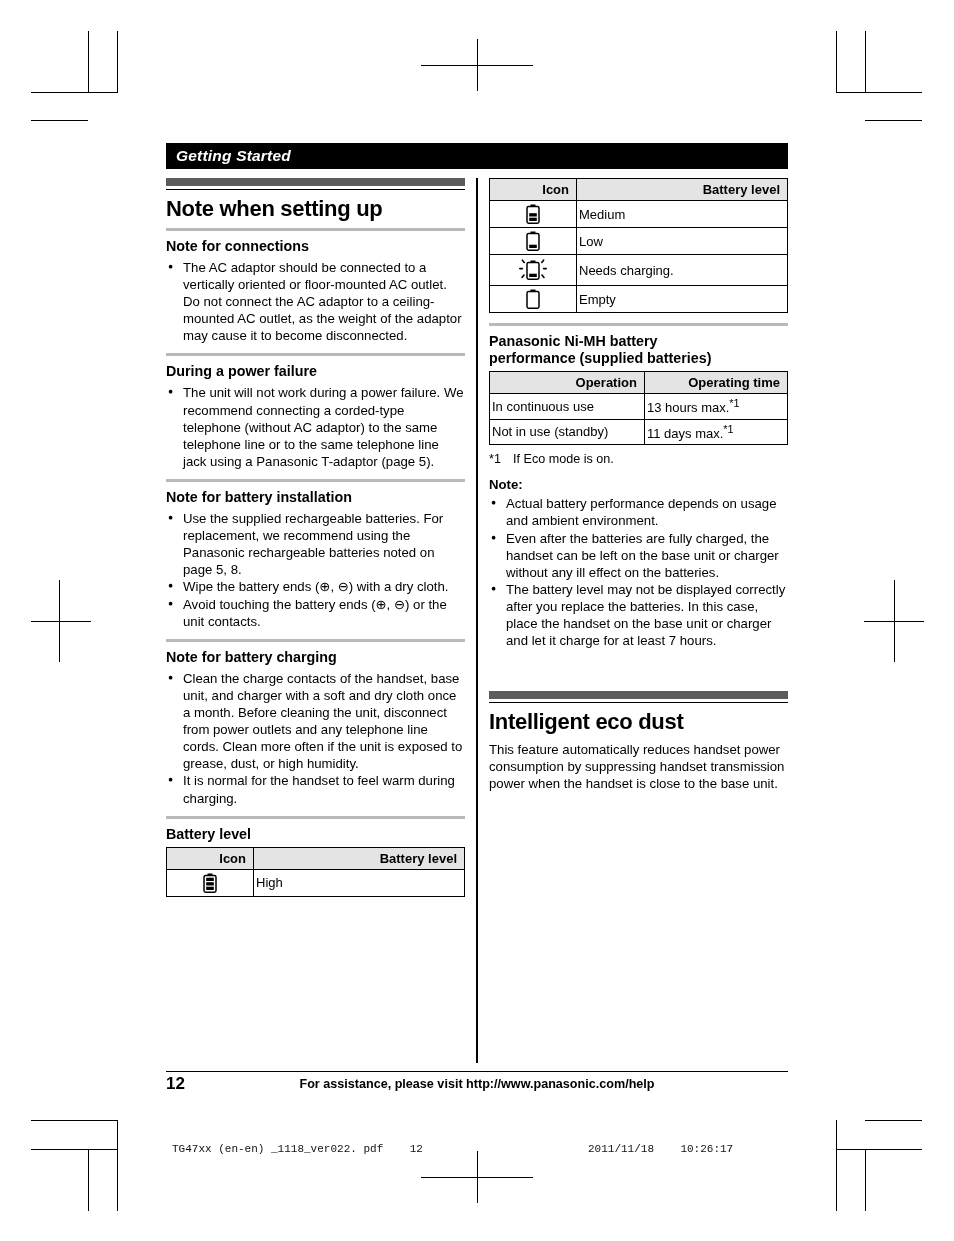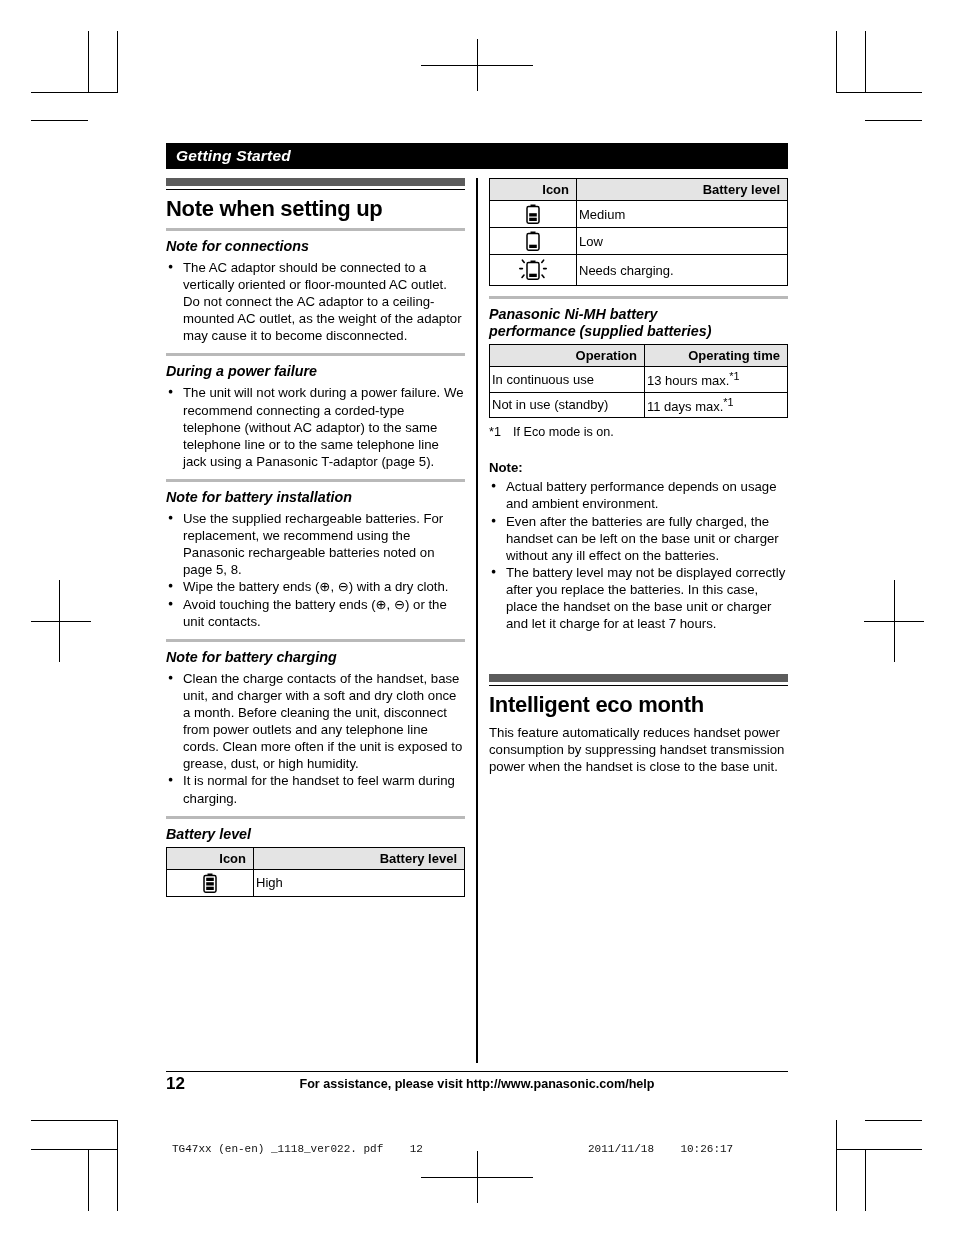--- a/index.html
+++ b/index.html
@@ -23,21 +23,21 @@
   .col-left{left:0;}
   .col-right{left:323px;}
   .col-divider{position:absolute;left:310px;top:0;width:2px;height:885px;background:#000;}
 
   
   .sec-rule-dark{height:8px;background:#5c5c5c;margin-bottom:3px;}
   .sec-rule-thin{height:1px;background:#000;margin-bottom:7px;}
   h1.sec-title{font-size:22px;font-weight:bold;margin:0 0 6px 0;line-height:1.12;
        letter-spacing:-.3px;}
   .sub-rule{height:3px;background:#b9b9b9;margin:0 0 7px 0;}
-  h2.sub-title{font-size:14.3px;font-weight:bold;margin:0 0 4px 0;line-height:1.2;font-style:italic;}
+  h2.sub-title{font-size:14.3px;font-weight:bold;margin:0 0 4px 0;line-height:1.2;}
   h3.note-label{font-size:13.2px;font-weight:bold;margin:0 0 3px 0;}
   .sec-block{margin-bottom:9px;}
 
   
   p.para{font-size:13.2px;line-height:1.295;margin:0 0 3px 0;}
   ul.bullets{list-style:none;margin:0 0 4px 0;padding:0;}
   ul.bullets li{font-size:13.2px;line-height:1.295;position:relative;
        padding-left:17px;margin-bottom:0px;}
   ul.bullets li:before{content:"\25CF";position:absolute;left:2px;top:-1px;
        font-size:8.5px;line-height:17px;}
@@ -50,21 +50,21 @@
   table.tbl td{border:1px solid #000;font-size:13px;padding:3px 2px;
        vertical-align:middle;}
   td.icon-cell{text-align:center;padding:3px 4px;}
   .col-icon{width:72px;}
   .col-op{width:52%;}
 
   
   .batt{display:inline-block;vertical-align:middle;}
 
   
-  .footnote{font-size:12.6px;line-height:1.3;margin:4px 0 20px 0;
+  .footnote{font-size:12.6px;line-height:1.3;margin:4px 0 10px 0;
        padding-left:24px;text-indent:-24px;}
   .footnote .mark{display:inline-block;width:24px;text-indent:0;}
 
   
   .eco-badge{display:inline-block;background:#000;color:#fff;font-size:10.5px;
        font-weight:bold;letter-spacing:.6px;padding:1px 3px 1px 3px;
        border-radius:1px;line-height:1.05;position:relative;top:-1px;}
 
   
   .footer-rule{position:absolute;left:166px;top:1071px;width:622px;height:1px;
@@ -230,20 +230,29 @@
               <line x1="4.4" y1="10.6" x2="1.8" y2="10.6"></line>
               <line x1="6.0" y1="17.0" x2="4.0" y2="19.4"></line>
               <line x1="23.8" y1="4.4" x2="25.6" y2="2.2"></line>
               <line x1="25.6" y1="10.6" x2="28.2" y2="10.6"></line>
               <line x1="24.0" y1="17.0" x2="26.0" y2="19.4"></line>
             </g>
           </svg>
         </td>
         <td>Needs charging.</td>
       </tr>
+      <tr>
+        <td class="icon-cell">
+          <svg class="batt" width="14" height="20" viewBox="0 0 14 20">
+            <rect x="4.5" y="0.5" width="5" height="2.2" fill="#000"></rect>
+            <rect x="1" y="2.6" width="12" height="16.6" rx="1.6" fill="none" stroke="#000" stroke-width="1.5"></rect>
+          </svg>
+        </td>
+        <td>Empty</td>
+      </tr>
     </tbody>
       </table>
 
     <div class="sec-block" style="margin-top:10px;">
       <div class="sub-rule"></div>
       <h2 class="sub-title">
         <span>Panasonic Ni-MH battery</span><br>
         <span>performance (supplied batteries)</span>
       </h2>
       <table class="tbl">
@@ -272,21 +281,21 @@
       <ul class="bullets">
         <li>Actual battery performance depends on usage and ambient environment.</li>
         <li>Even after the batteries are fully charged, the handset can be left on the base unit or charger without any ill effect on the batteries.</li>
         <li>The battery level may not be displayed correctly after you replace the batteries. In this case, place the handset on the base unit or charger and let it charge for at least 7 hours.</li>
       </ul>
     </div>
 
     <div class="sec-block" style="margin-top:42px;">
       <div class="sec-rule-dark"></div>
       <div class="sec-rule-thin"></div>
-      <h1 class="sec-title">Intelligent eco month</h1>
+      <h1 class="sec-title">Intelligent eco dust</h1>
       <p class="para">This feature automatically reduces handset power consumption by suppressing handset transmission power when the handset is close to the base unit.</p>
     </div>
 
   </div>
 </div>
 
 <div class="footer-rule"></div>
 <div class="footer">
   <div class="folio">12</div>
   <div class="footer-text">For assistance, please visit http://www.panasonic.com/help</div>

